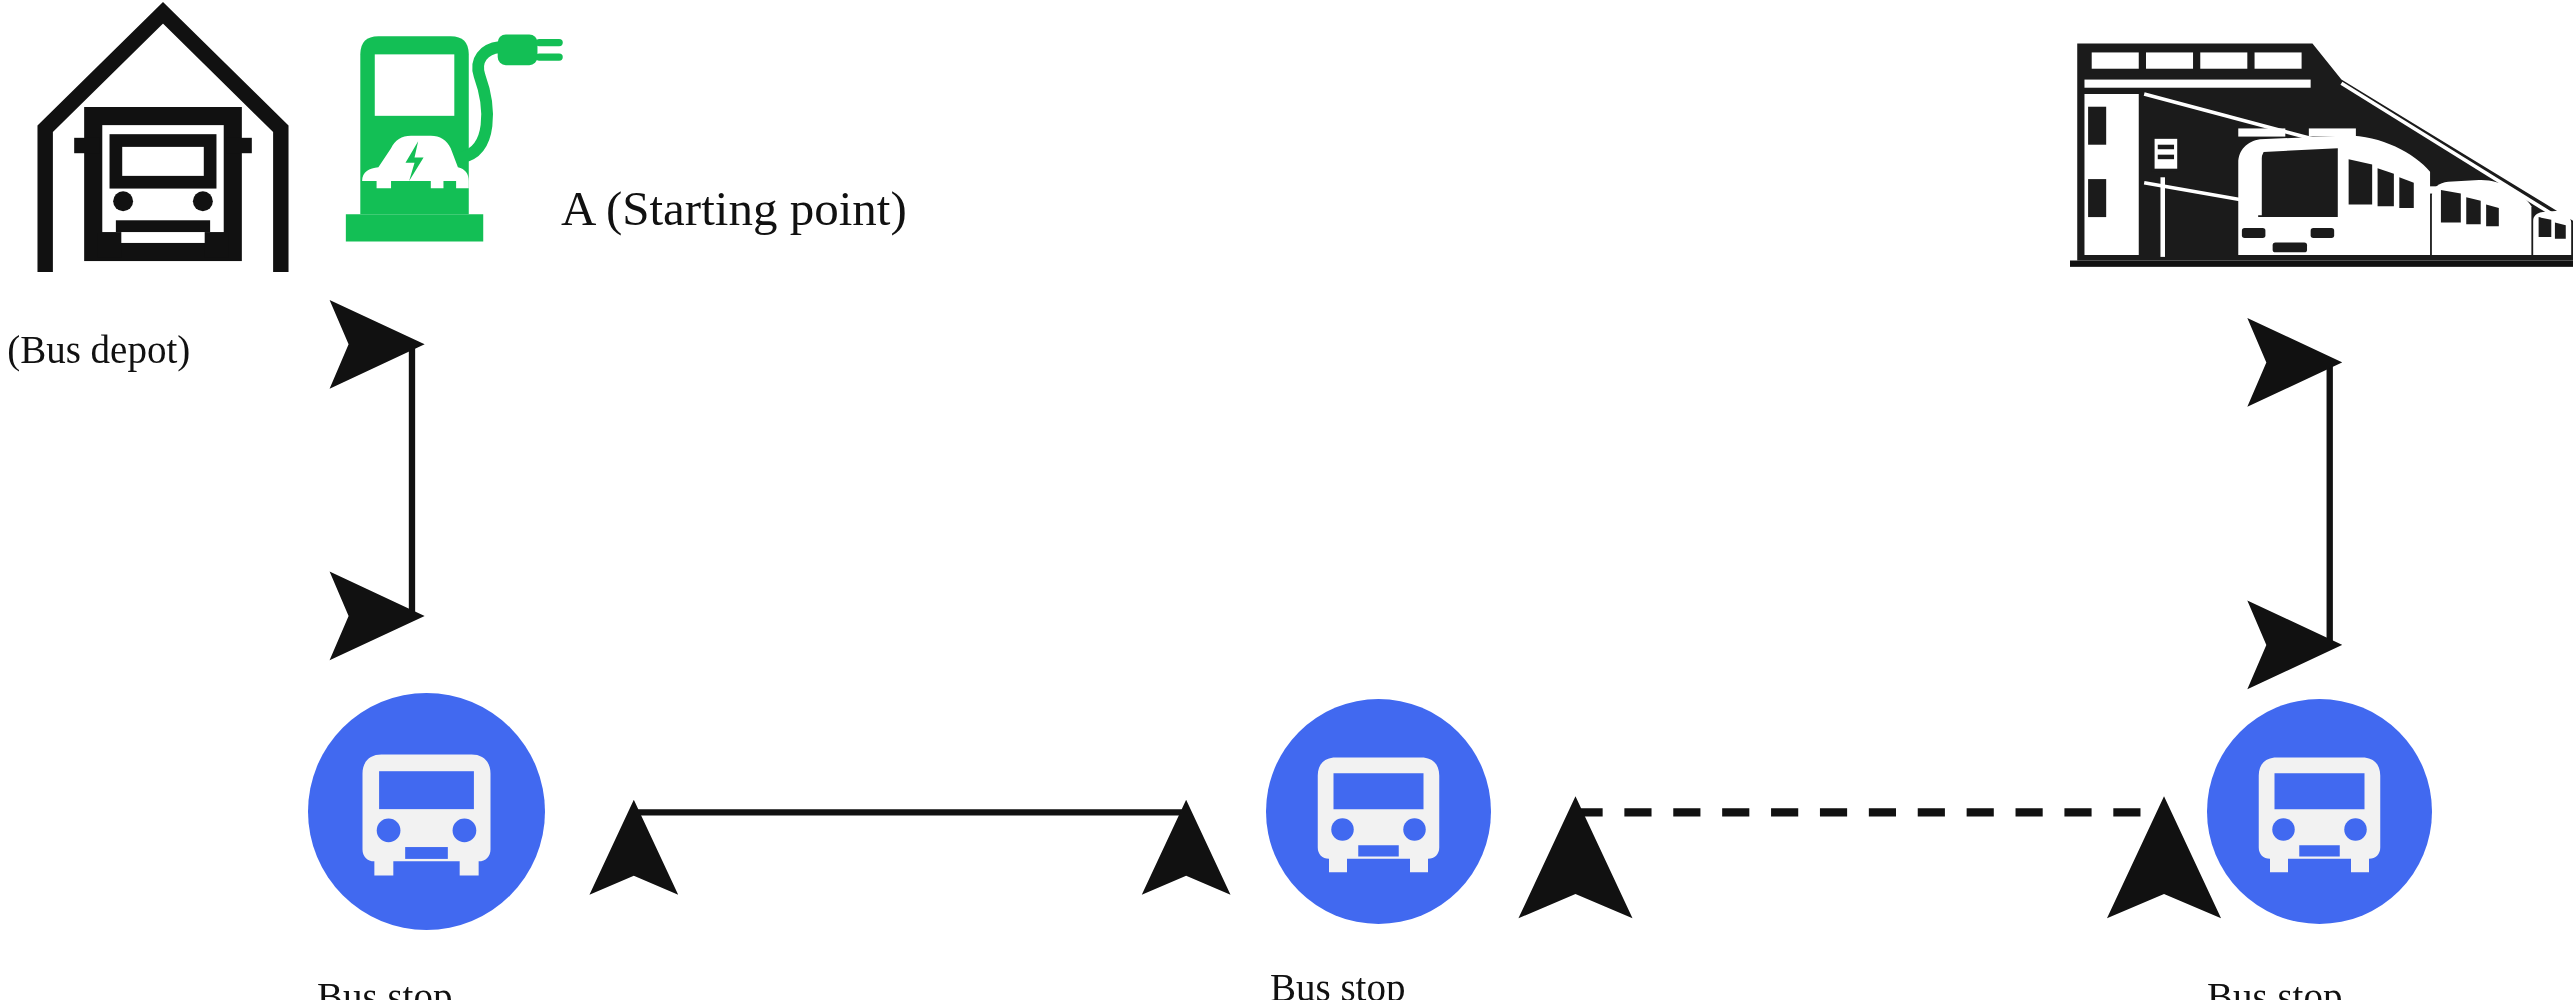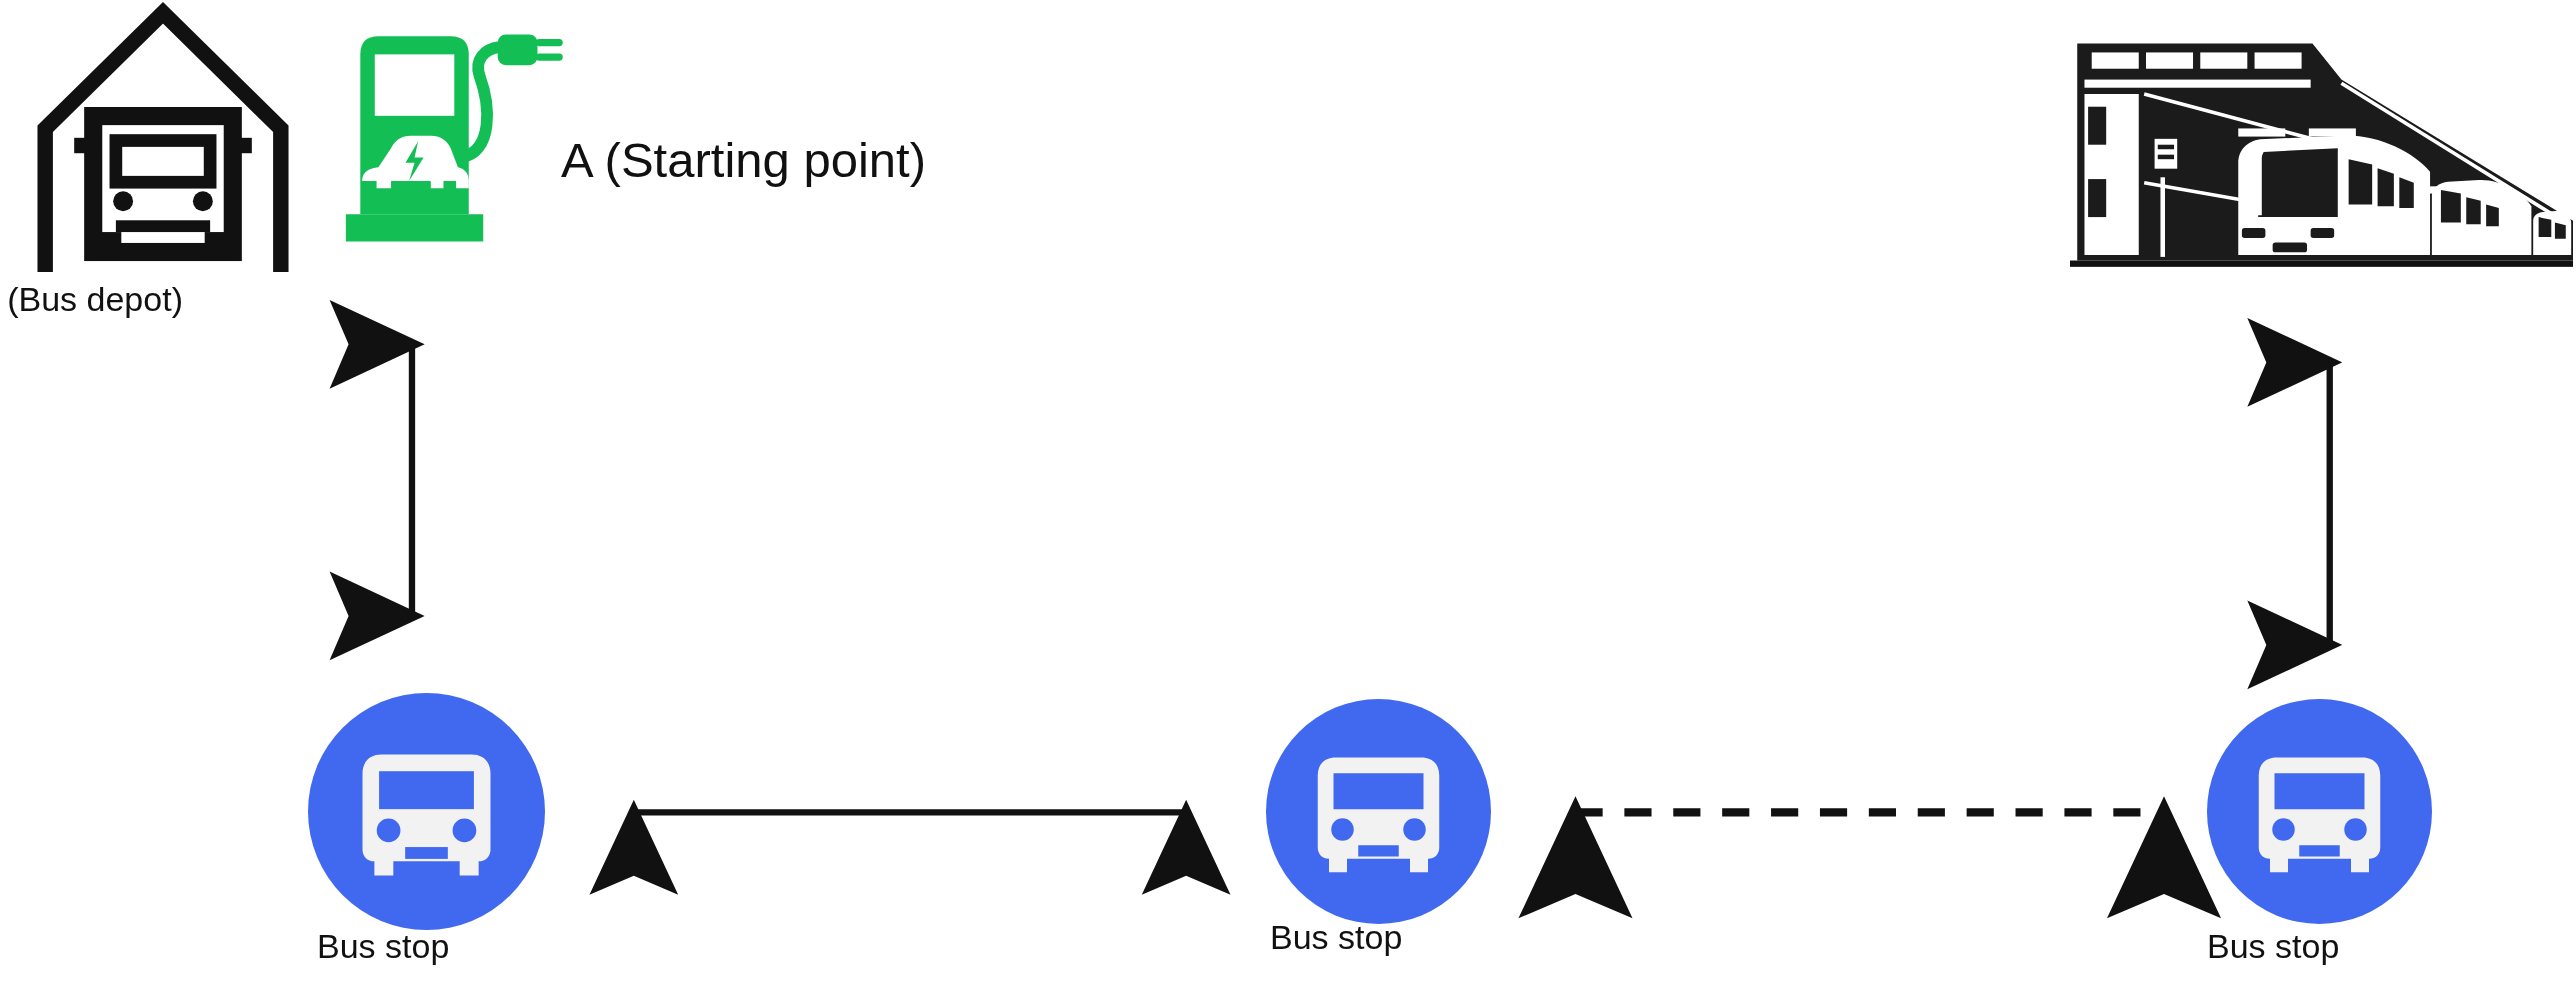--- a/index.html
+++ b/index.html
@@ -16,30 +16,31 @@
     width: 2576px;
     height: 1001px;
     background: #ffffff;
     overflow: hidden;
   }
   .node {
     position: absolute;
   }
   .caption {
     position: absolute;
-    font-family: Liberation Sans, sans-serif;
+    font-family: Liberation Serif, serif;
     color: #111111;
     white-space: nowrap;
     line-height: 1;
+    margin-top: 48px;
   }
   .caption-lg {
     font-size: 49px;
   }
   .caption-md {
-    font-size: 34px;
+    font-size: 39px;
   }
   .svg-layer {
     position: absolute;
     left: 0;
     top: 0;
     width: 2576px;
     height: 1001px;
     pointer-events: none;
   }
   .icon-box {

